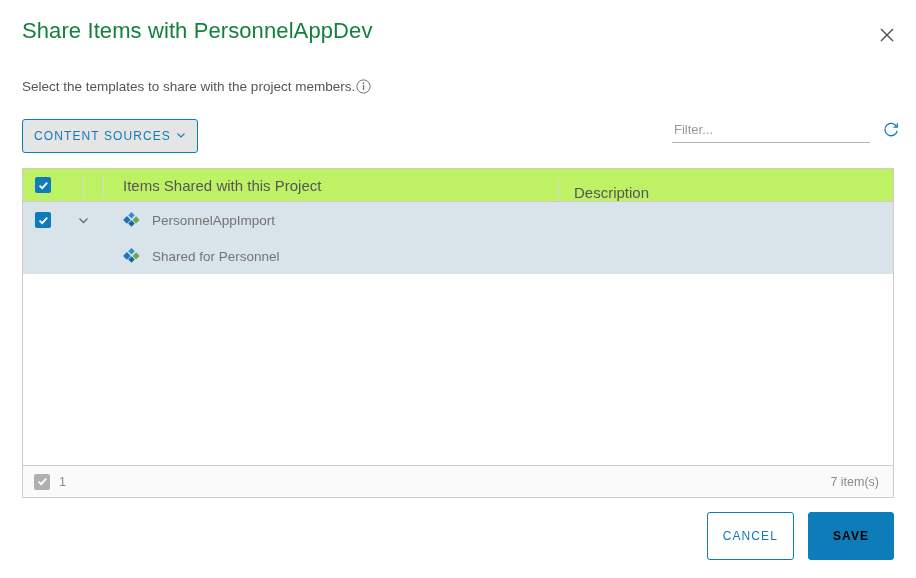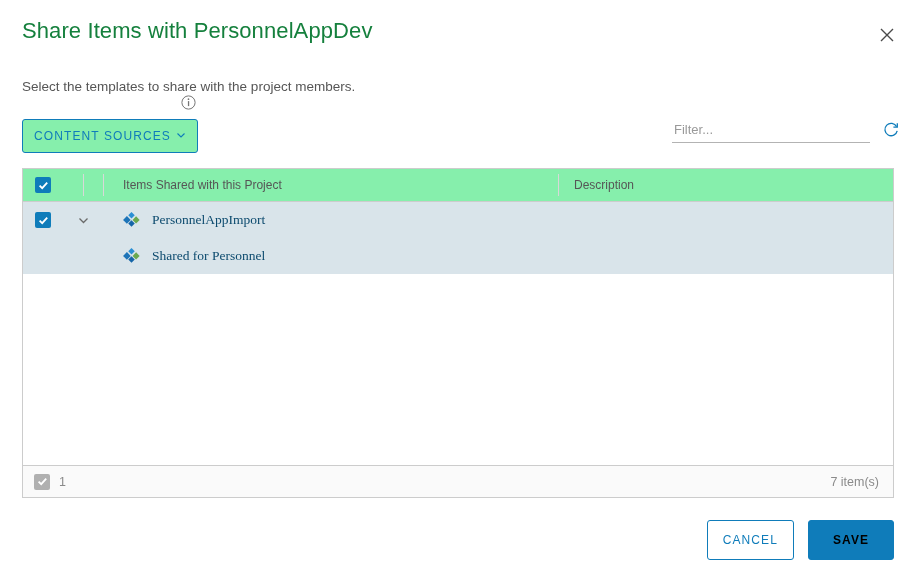--- a/index.html
+++ b/index.html
@@ -48,23 +48,22 @@
     padding: 0;
   }
   .close-btn svg { display: block; }
 
   
   .subtitle-row {
     position: absolute;
     left: 22px;
     top: 79px;
     display: flex;
-    align-items: center;
+    align-items: flex-start;
     gap: 1px;
-    flex-direction: column;
   }
   .subtitle-text {
     font-size: 13.5px;
     color: #565656;
     white-space: nowrap;
   }
   .info-icon {
     width: 15px;
     height: 15px;
     display: block;
@@ -76,21 +75,21 @@
     left: 22px;
     top: 119px;
     height: 34px;
     box-sizing: border-box;
     padding: 0 11px;
     display: flex;
     align-items: center;
     gap: 5px;
     border: 1px solid #0f7cba;
     border-radius: 3px;
-    background: #86efac;
+    background: #e5e5e5;
     color: #0f7cba;
     font-size: 12px;
     letter-spacing: 1.1px;
     font-family: "Liberation Sans", sans-serif;
     cursor: pointer;
     white-space: nowrap;
   }
   .chev-small { display: block; }
 
   .filter-wrap {
@@ -137,25 +136,25 @@
     height: 330px;
     box-sizing: border-box;
     border: 1px solid #ccc;
     background: #fff;
     display: flex;
     flex-direction: column;
   }
   .thead {
     height: 33px;
     box-sizing: border-box;
-    background: #86efac;
+    background: #bef264;
     border-bottom: 1px solid #ccc;
     display: flex;
     align-items: center;
-    font-size: 12px;
+    font-size: 15px;
     color: #565656;
   }
   .cell-check {
     width: 40px;
     min-width: 40px;
     display: flex;
     align-items: center;
     justify-content: center;
     height: 100%;
   }
@@ -178,36 +177,35 @@
     box-sizing: border-box;
     display: flex;
     align-items: center;
     height: 100%;
   }
   .cell-desc {
     flex: 1 1 auto;
     padding-left: 16px;
     box-sizing: border-box;
     display: flex;
-    align-items: center;
+    align-items: flex-end;
     height: 100%;
   }
 
   .tbody {
     flex: 1 1 auto;
     overflow: hidden;
     position: relative;
   }
   .trow {
     height: 36px;
     display: flex;
     align-items: center;
     font-size: 13.5px;
-    color: #0c4a6e;
-    font-family: Liberation Serif, serif;
+    color: #737373;
   }
   .trow.selected { background: #d9e4ea; }
   .row-label { white-space: nowrap; }
   .tpl-icon {
     width: 18px;
     height: 18px;
     margin-right: 11px;
     flex: 0 0 18px;
     display: block;
   }
@@ -256,21 +254,21 @@
   
   .actions {
     position: absolute;
     right: 22px;
     bottom: 18px;
     display: flex;
     align-items: center;
     gap: 14px;
   }
   .btn {
-    height: 40px;
+    height: 48px;
     min-width: 86px;
     box-sizing: border-box;
     padding: 11px 15px;
     border-radius: 3px;
     font-size: 12px;
     letter-spacing: 1.1px;
     font-family: "Liberation Sans", sans-serif;
     cursor: pointer;
     display: flex;
     align-items: center;

